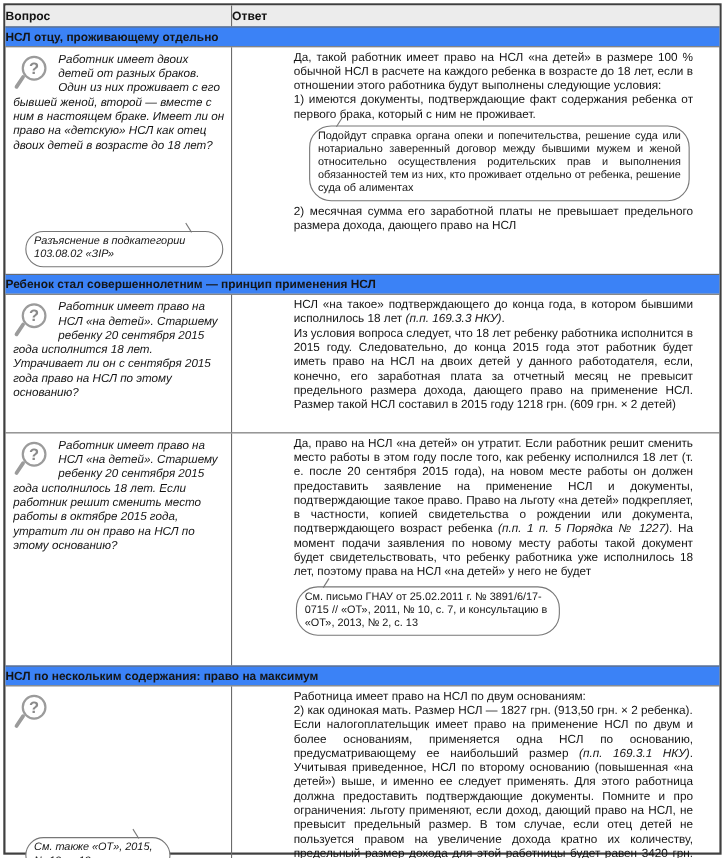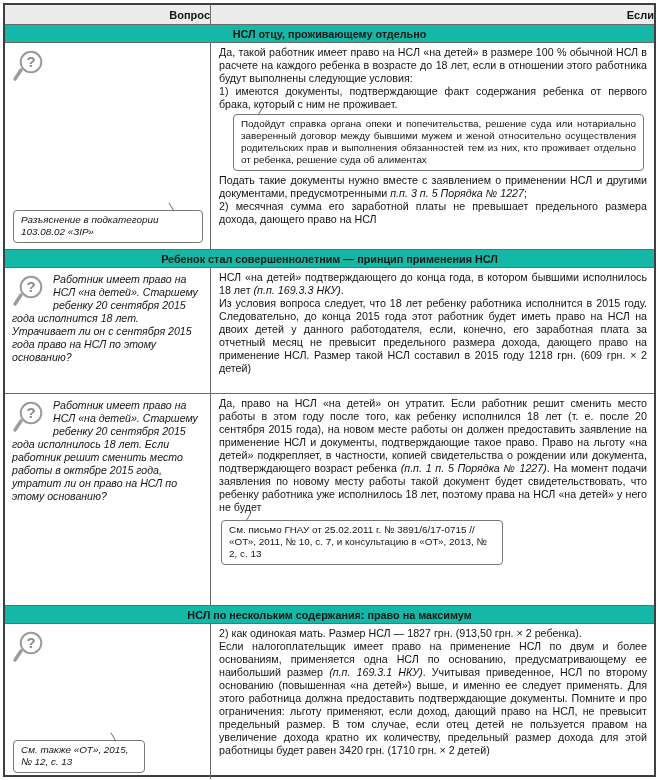--- a/index.html
+++ b/index.html
@@ -8,106 +8,106 @@
     font-family:"Liberation Sans",sans-serif;color:#141414;
     -webkit-font-smoothing:antialiased;
   }
   .doc{position:absolute;left:3px;top:3px;right:3px;bottom:3px;}
   .grid{
     border:2px solid #3f3f3f;height:100%;box-sizing:border-box;
     display:flex;flex-direction:column;background:#fff;
   }
   
   .thead{display:grid;grid-template-columns:206px 1fr;height:19px;background:#ececec;flex:0 0 auto;}
-  .th{display:flex;align-items:center;justify-content:flex-end;font-weight:bold;font-size:11px;}
+  .th{display:flex;align-items:center;justify-content:flex-start;font-weight:bold;font-size:11px;}
   .thq{border-right:1px solid #6b6b6b;}
   
   .sec{
     border-top:1px solid #6b6b6b;height:17px;flex:0 0 auto;
-    display:flex;align-items:center;justify-content:center;
-    font-weight:bold;font-size:10.8px;background:#14b8a6;
+    display:flex;align-items:center;
+    font-weight:bold;font-size:10.8px;background:#3b82f6;
   }
   
   .row{display:grid;grid-template-columns:206px 1fr;border-top:1px solid #6b6b6b;flex:0 0 auto;}
   .r1{min-height:206px;}
   .r2{min-height:125px;}
   .r3{min-height:211px;}
   .r4{min-height:155px;}
   .qcell{
     border-right:1px solid #6b6b6b;padding:5px 6px 5px 7px;box-sizing:border-box;
     display:flex;flex-direction:column;
   }
   .qbody{flex:1 1 auto;}
   .qicon{float:left;width:36px;height:34px;margin:1px 5px 1px 0;}
   .qtext{
     margin:0;font-style:italic;font-size:10.6px;line-height:13px;text-align:left;
   }
-  .acell{padding:3px 7px 4px 8px;box-sizing:border-box;}
+  .acell{padding:3px 24px 4px 8px;box-sizing:border-box;margin-left:48px;}
   .ap{margin:0;font-size:10.7px;line-height:13px;text-align:justify;}
   .b{font-weight:normal;}
   .i{font-style:italic;}
   
   .callout{
-    position:relative;border:1px solid #777;border-radius:4px;
+    position:relative;border:1px solid #777;border-radius:20px;
     padding:3px 7px 4px 7px;font-size:9.9px;line-height:12px;background:#fff;
     box-sizing:border-box;
   }
   .callout::before{
     content:"";position:absolute;top:-9px;height:10px;width:0;
     border-left:1.2px solid #777;
   }
   .tail-left::before{left:26px;transform:rotate(32deg);}
   .tail-right::before{right:30px;transform:rotate(-32deg);}
-  .qcall{margin:5px 1px 1px 1px;text-align:left;font-style:italic;}
+  .qcall{margin:5px 1px 1px 11px;text-align:left;font-style:italic;}
   .qcall-bottom{margin-top:auto;}
   .qcall-small{width:132px;}
   .acall1{margin:3px 3px 3px 14px;text-align:justify;}
   .acall3{margin:6px 0 2px 2px;width:66%;text-align:left;}
 </style>
 </head>
 <body>
 
 <div class="doc">
   <div class="grid">
 
     <div class="thead">
       <div class="th thq">
         <span>Вопрос</span>
       </div>
       <div class="th">
-        <span>Если</span>
+        <span>Ответ</span>
       </div>
     </div>
 
     <div class="sec">
       <span>НСЛ отцу, проживающему отдельно</span>
     </div>
 
     <div class="row r1">
       <div class="qcell">
         <div class="qbody">
           <span class="qicon">
             <svg width="36" height="34" viewBox="0 0 36 34">
               <line x1="9" y1="21" x2="3" y2="30" stroke="#9b9b9b" stroke-width="3.4" stroke-linecap="round"></line>
               <circle cx="19" cy="13" r="10.3" fill="#ffffff" stroke="#9b9b9b" stroke-width="2"></circle>
               <text x="19" y="18.2" font-size="15" font-weight="bold" fill="#8a8a8a" text-anchor="middle" font-family="Liberation Sans, sans-serif">?</text>
             </svg>
           </span>
+          <p class="qtext"><span>Работник имеет двоих детей от разных браков. Один из них проживает с его бывшей женой, второй — вместе с ним в настоящем браке. Имеет ли он право на «детскую» НСЛ как отец двоих детей в возрасте до 18 лет?</span></p>
         </div>
         <div class="callout tail-right qcall qcall-bottom">
           <span>Разъяснение в подкатегории 103.08.02 «ЗІР»</span>
         </div>
       </div>
       <div class="acell">
         <p class="ap"><span>Да, такой работник имеет право на НСЛ «на детей» в размере 100 % обычной НСЛ в расчете на каждого ребенка в возрасте до 18 лет, если в отношении этого работника будут выполнены следующие условия:</span></p>
         <p class="ap"><span>1) имеются </span><span class="b">документы, подтверждающие факт содержания ребенка</span><span> от первого брака, который с ним не проживает.</span></p>
         <div class="callout tail-left acall1">
           <span>Подойдут справка органа опеки и попечительства, решение суда или нотариально заверенный договор между бывшими мужем и женой относительно осуществления родительских прав и выполнения обязанностей тем из них, кто проживает отдельно от ребенка, решение суда об алиментах</span>
         </div>
-        <p class="ap"><span>Подать такие документы нужно вместе с заявлением о применении НСЛ и другими документами, предусмотренными </span><span class="i">п.п. 3 п. 5 Порядка № 1227</span><span>;</span></p>
         <p class="ap"><span>2) месячная сумма его заработной платы </span><span class="b">не превышает</span><span> предельного размера дохода, дающего право на НСЛ</span></p>
       </div>
     </div>
 
     <div class="sec">
       <span>Ребенок стал совершеннолетним — принцип применения НСЛ</span>
     </div>
 
     <div class="row r2">
       <div class="qcell">
@@ -116,21 +116,21 @@
             <svg width="36" height="34" viewBox="0 0 36 34">
               <line x1="9" y1="21" x2="3" y2="30" stroke="#9b9b9b" stroke-width="3.4" stroke-linecap="round"></line>
               <circle cx="19" cy="13" r="10.3" fill="#ffffff" stroke="#9b9b9b" stroke-width="2"></circle>
               <text x="19" y="18.2" font-size="15" font-weight="bold" fill="#8a8a8a" text-anchor="middle" font-family="Liberation Sans, sans-serif">?</text>
             </svg>
           </span>
           <p class="qtext"><span>Работник имеет право на НСЛ «на детей». Старшему ребенку 20 сентября 2015 года исполнится 18 лет. Утрачивает ли он с сентября 2015 года право на НСЛ по этому основанию?</span></p>
         </div>
       </div>
       <div class="acell">
-        <p class="ap"><span class="b">НСЛ «на детей»</span><span> подтверждающего </span><span class="b">до конца года</span><span>, в котором бывшими </span><span class="b">исполнилось 18 лет</span><span> </span><span class="i">(п.п. 169.3.3 НКУ)</span><span>.</span></p>
+        <p class="ap"><span class="b">НСЛ «на такое»</span><span> подтверждающего </span><span class="b">до конца года</span><span>, в котором бывшими </span><span class="b">исполнилось 18 лет</span><span> </span><span class="i">(п.п. 169.3.3 НКУ)</span><span>.</span></p>
         <p class="ap"><span>Из условия вопроса следует, что 18 лет ребенку работника исполнится в 2015 году. Следовательно, до конца 2015 года этот работник будет иметь право на НСЛ на двоих детей </span><span class="b">у данного работодателя</span><span>, если, конечно, его заработная плата за отчетный месяц не превысит предельного размера дохода, дающего право на применение НСЛ. Размер такой НСЛ составил в 2015 году 1218 грн. (609 грн. × 2 детей)</span></p>
       </div>
     </div>
 
     <div class="row r3">
       <div class="qcell">
         <div class="qbody">
           <span class="qicon">
             <svg width="36" height="34" viewBox="0 0 36 34">
               <line x1="9" y1="21" x2="3" y2="30" stroke="#9b9b9b" stroke-width="3.4" stroke-linecap="round"></line>
@@ -162,19 +162,20 @@
               <circle cx="19" cy="13" r="10.3" fill="#ffffff" stroke="#9b9b9b" stroke-width="2"></circle>
               <text x="19" y="18.2" font-size="15" font-weight="bold" fill="#8a8a8a" text-anchor="middle" font-family="Liberation Sans, sans-serif">?</text>
             </svg>
           </span>
         </div>
         <div class="callout tail-right qcall qcall-bottom qcall-small">
           <span>См. также «ОТ», 2015, № 12, с. 13</span>
         </div>
       </div>
       <div class="acell">
+        <p class="ap"><span>Работница имеет право на НСЛ по двум основаниям:</span></p>
         <p class="ap"><span>2) как одинокая мать. Размер НСЛ — 1827 грн. (913,50 грн. × 2 ребенка).</span></p>
         <p class="ap"><span>Если налогоплательщик имеет право на применение НСЛ по двум и более основаниям, применяется </span><span class="b">одна НСЛ</span><span> по основанию, предусматривающему ее </span><span class="b">наибольший размер</span><span> </span><span class="i">(п.п. 169.3.1 НКУ)</span><span>. Учитывая приведенное, НСЛ по второму основанию (повышенная «на детей») выше, и именно ее следует применять. Для этого работница должна предоставить подтверждающие документы. Помните и про ограничения: льготу применяют, если доход, дающий право на НСЛ, не превысит предельный размер. В том случае, если отец детей не пользуется правом на увеличение дохода кратно их количеству, предельный размер дохода для этой работницы будет равен 3420 грн. (1710 грн. × 2 детей)</span></p>
       </div>
     </div>
 
   </div>
 </div>
 
 </body></html>

